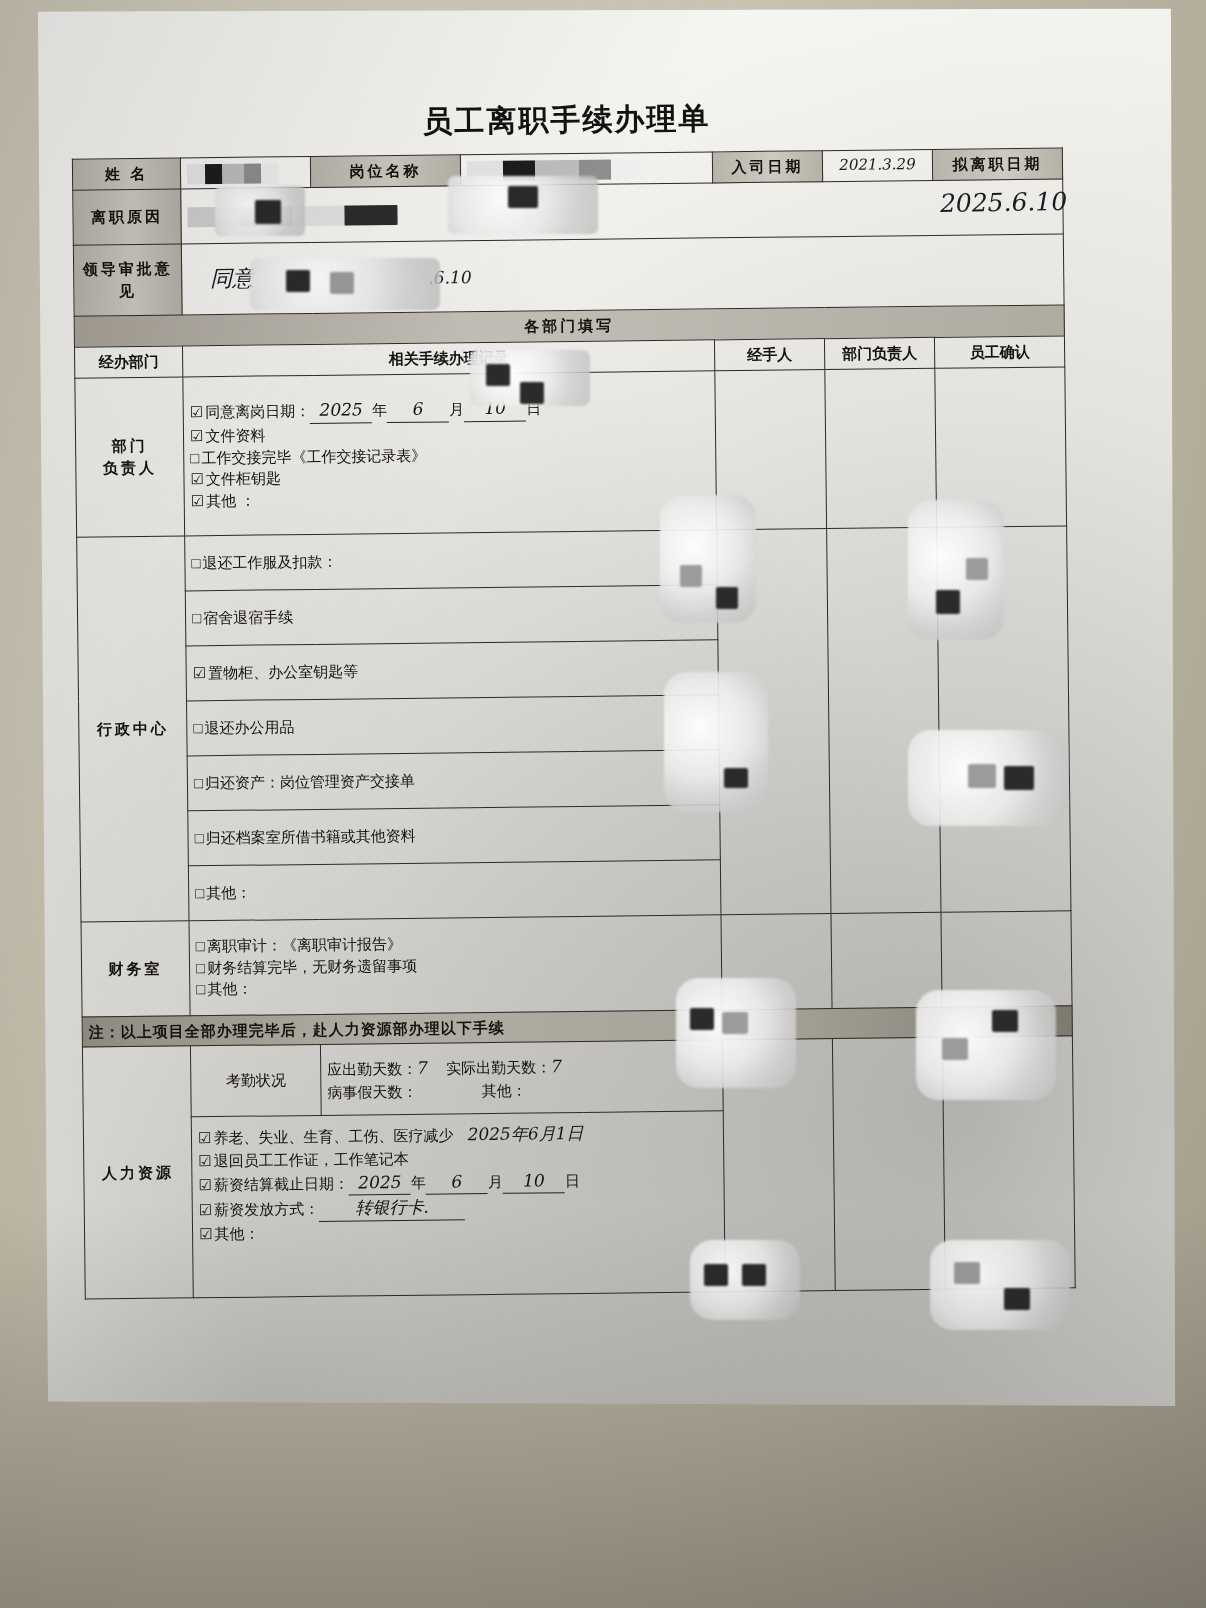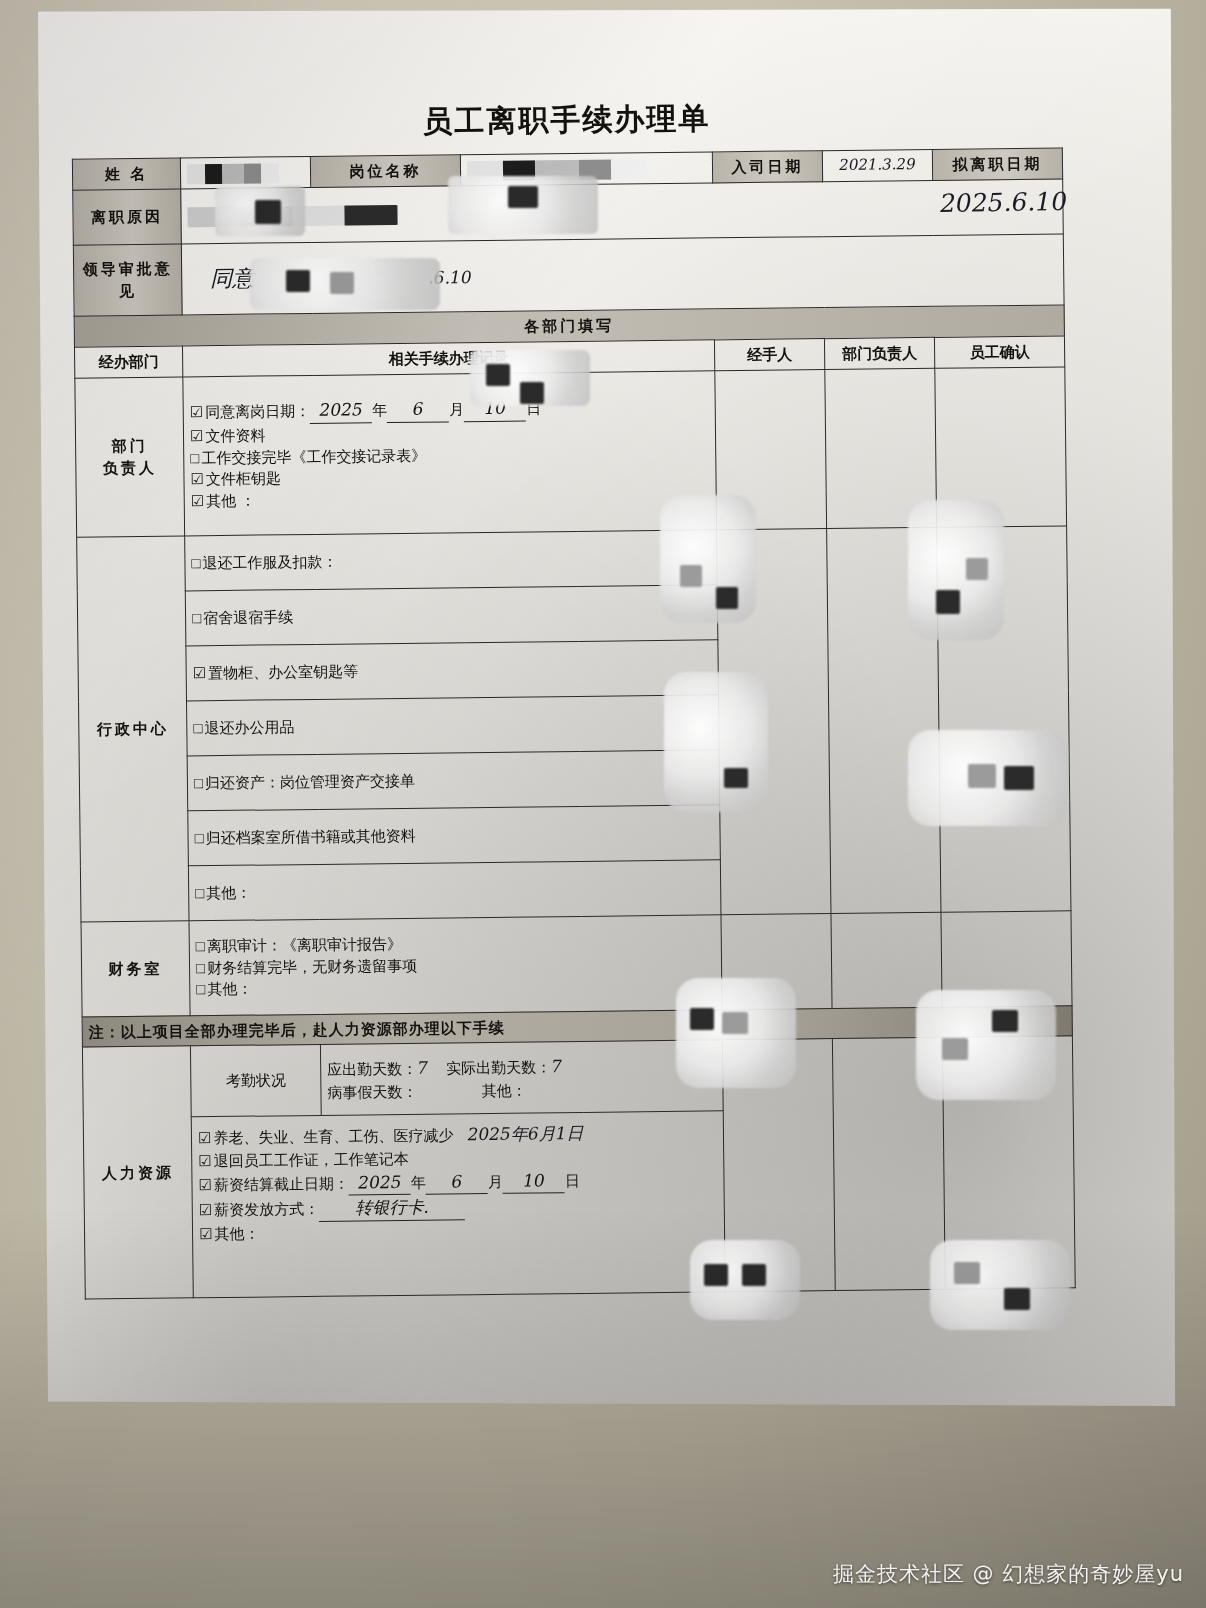--- a/index.html
+++ b/index.html
@@ -422,14 +422,13 @@
   <div class="redact-blob" style="left:250px; top:258px; width:190px; height:52px; border-radius:8px;">
     <span class="px" style="left:36px; top:12px; width:24px; height:22px;"></span>
     <span class="pxl" style="left:80px; top:14px; width:24px; height:22px;"></span>
   </div>
   <div class="redact-blob" style="left:470px; top:350px; width:120px; height:56px; border-radius:8px;">
     <span class="px" style="left:16px; top:14px; width:24px; height:22px;"></span>
     <span class="px" style="left:50px; top:32px; width:24px; height:22px;"></span>
   </div>
 
   <div id="desk-shadow"></div>
-  <div id="watermark">掘金技术社区 @ 幻想家的奇妙屋yu</div>
 </div>
 
 </body></html>

